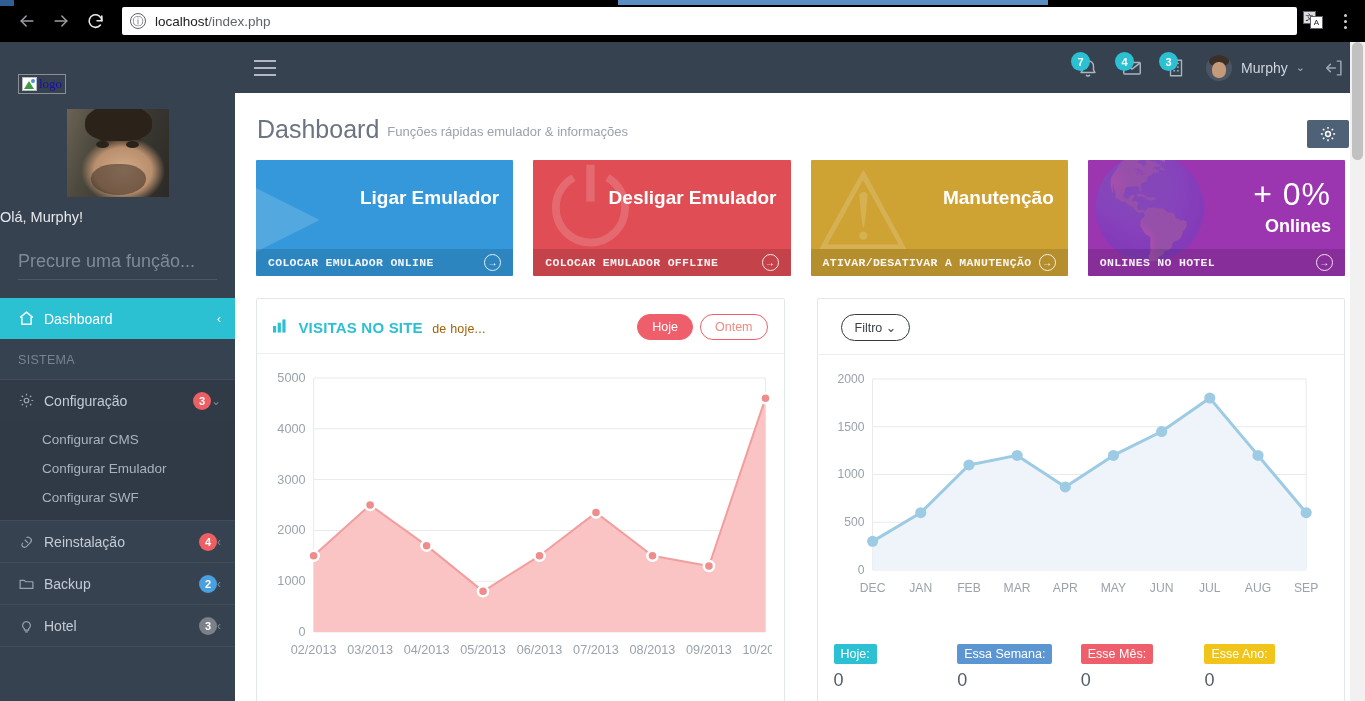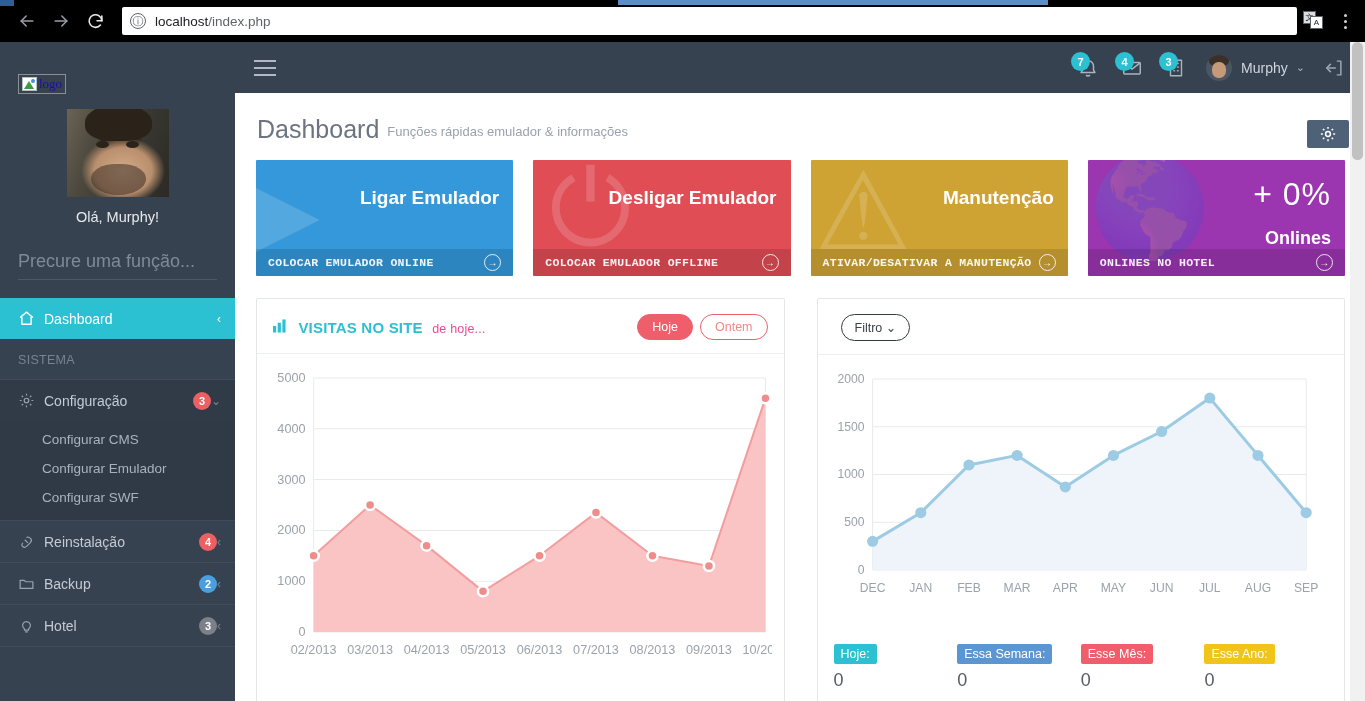--- a/index.html
+++ b/index.html
@@ -74,21 +74,21 @@
     background: #ffffff; border: 1px solid #b9bec5;
   }
   .logo-broken .thumb::before{
     content:""; position:absolute; left:1px; bottom:1px; width:0;height:0;
     border-left:5px solid transparent;border-right:5px solid transparent;border-bottom:8px solid #3f9b3f;
   }
   .logo-broken .thumb::after{
     content:""; position:absolute; right:1px; top:1px; width:4px;height:4px;border-radius:50%;
     background:#4a90d9;
   }
-  .profile { padding: 0 0 14px; text-align: center; }
+  .profile { padding: 0 0 14px; text-align: left; }
   .avatar-big {
     width: 102px; height: 88px; margin: 0 auto; overflow: hidden; position: relative;
     background: #4a4338;
   }
   .avatar-big .bg {
     position:absolute; inset:0;
     background:
       radial-gradient(ellipse 60px 48px at 55% 70%, #d4ac8a 0%, #b98f6d 48%, rgba(185,143,109,0) 70%),
       radial-gradient(ellipse 30px 26px at 52% 32%, #3a3128 0%, #2c251e 60%, rgba(44,37,30,0) 75%),
       linear-gradient(110deg, #6b6354 0%, #4e4a3f 28%, #3c3a33 55%, #2b2a26 100%);
@@ -208,21 +208,21 @@
     border-radius: 1px;
   }
   .card .glyph {
     position: absolute; left: -6px; top: -6px; opacity: .16; line-height: 1;
     font-size: 120px; color: #ffffff; user-select: none;
   }
   .card .ctitle {
     position: absolute; right: 14px; top: 27px; font-size: 19px; font-weight: bold;
   }
   .card .cbig { position: absolute; right: 14px; top: 16px; font-size: 32px; font-weight: 300; letter-spacing:1px;}
-  .card .csmall { position: absolute; right: 14px; top: 68px; font-size: 18px; font-weight: bold; }
+  .card .csmall { position: absolute; right: 14px; top: 56px; font-size: 18px; font-weight: bold; }
   .card .cfoot {
     position: absolute; left: 0; right: 0; bottom: 0; height: 27px;
     background: rgba(0,0,0,.12); display: flex; align-items: center;
     padding: 0 12px; font-size: 11.5px; font-weight: bold; letter-spacing: .3px;
   }
   .card .cfoot span.lbl { flex: 1 1 auto; color: rgba(255,255,255,.92); font-family: Liberation Mono, monospace; }
   .card .arrow {
     width: 17px; height: 17px; border: 1.4px solid rgba(255,255,255,.85); border-radius: 50%;
     display: flex; align-items: center; justify-content: center; font-size: 10px;
   }
@@ -230,21 +230,21 @@
   .panels { display: flex; gap: 32px; padding: 22px 20px 0 21px; }
   .panel {
     flex: 1 1 0; background: #fff; border: 1px solid #e4e7ea; border-radius: 2px;
     box-shadow: 0 1px 1px rgba(0,0,0,.03);
   }
   .panel-head {
     display: flex; align-items: center; padding: 15px 16px 13px; border-bottom: 1px solid #eceef0;
   }
   .panel-title { font-size: 15px; font-weight: bold; letter-spacing: .2px; flex: 1 1 auto; }
   .panel-title .ico { margin-right: 6px; }
-  .panel-title .sub { font-weight: normal; font-size: 12.5px; color: #ec4899; margin-left: 5px; }
+  .panel-title .sub { font-weight: normal; font-size: 12.5px; color: #a16207; margin-left: 5px; }
   .pill {
     font-size: 12.5px; padding: 5px 14px; border-radius: 14px; margin-left: 7px;
     border: 1px solid #ef5f6b; cursor: pointer;
   }
   .pill.filled { background: #ef5f6b; color: #fff; border-color: #ef5f6b; }
   .pill.outline { background: #fff; color: #ef8a84; }
   .pill.plain { border: 1px solid #333a42; color: #3a4149; background: #fff; padding: 5px 13px; }
 
   .chart-area { padding: 14px 12px 4px 8px; }
   .chart-svg { display: block; width: 100%; }

